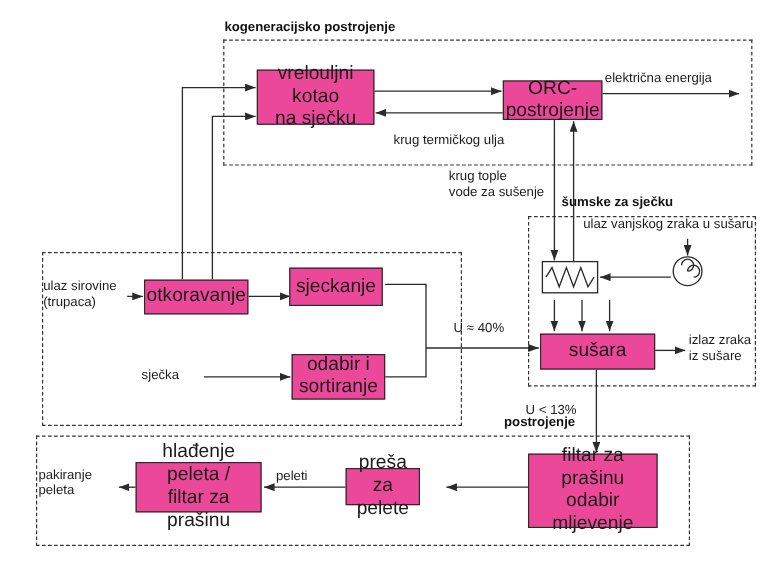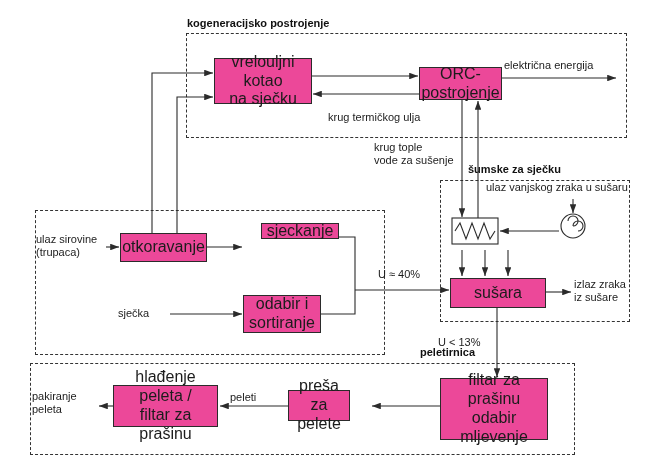--- a/index.html
+++ b/index.html
@@ -30,21 +30,21 @@
 
 <div class="canvas">
 
   <div class="section" style="left:186px;top:33px;width:441px;height:105px"></div>
   <div class="section" style="left:35px;top:210px;width:350px;height:145px"></div>
   <div class="section" style="left:440px;top:180px;width:190px;height:142px"></div>
   <div class="section" style="left:30px;top:363px;width:545px;height:92px"></div>
 
   <div class="sec-title ta-l" style="left:187px;top:17px;width:220px">kogeneracijsko postrojenje</div>
   <div class="sec-title ta-r" style="left:468px;top:163px;width:160px">šumske za sječku</div>
-  <div class="sec-title ta-r" style="left:420px;top:346px;width:153px">peletirnica</div>
+  <div class="sec-title ta-r" style="left:420px;top:346px;width:153px">postrojenje</div>
 
   <svg class="wires" width="650" height="469" viewBox="0 0 650 469">
     <defs>
       <marker id="arr" viewBox="0 0 8 6" markerWidth="8" markerHeight="6" refX="8" refY="3" orient="auto">
         <polygon points="0,0 8,3 0,6" fill="#2b2b2b"></polygon>
       </marker>
     </defs>
     <g stroke="#2b2b2b" stroke-width="1.1" fill="none">
 
       <g>
@@ -104,21 +104,21 @@
         <rect x="452" y="218" width="46" height="26" fill="#fff"></rect>
         <polyline points="455,231 460,223 466,239 472,223 478,239 484,223 490,239 495,231"></polyline>
       </g>
     </g>
   </svg>
 
   <div class="node" style="left:214px;top:58px;width:98px;height:46px">vrelouljni kotao
 na sječku</div>
   <div class="node" style="left:419px;top:67px;width:83px;height:33px">ORC-postrojenje</div>
   <div class="node" style="left:120px;top:233px;width:87px;height:29px">otkoravanje</div>
-  <div class="node" style="left:261px;top:223px;width:78px;height:16px">sjeckanje</div>
+  <div class="node" style="left:241px;top:223px;width:78px;height:32px">sjeckanje</div>
   <div class="node" style="left:243px;top:295px;width:78px;height:38px">odabir i
 sortiranje</div>
   <div class="node" style="left:450px;top:278px;width:96px;height:30px">sušara</div>
   <div class="node" style="left:440px;top:378px;width:108px;height:62px">filtar za prašinu
 odabir
 mljevenje</div>
   <div class="node" style="left:288px;top:390px;width:62px;height:31px">preša za pelete</div>
   <div class="node" style="left:113px;top:385px;width:105px;height:42px">hlađenje peleta /
 filtar za prašinu</div>
 

